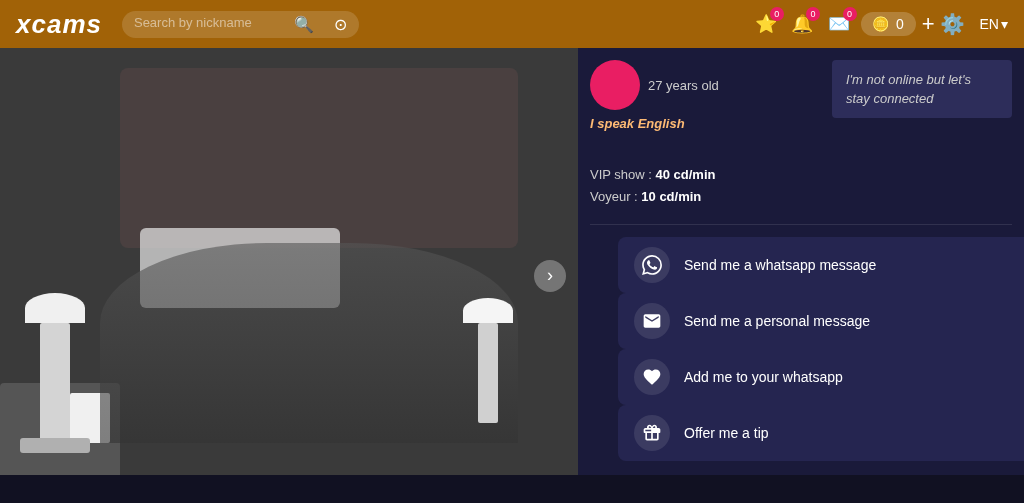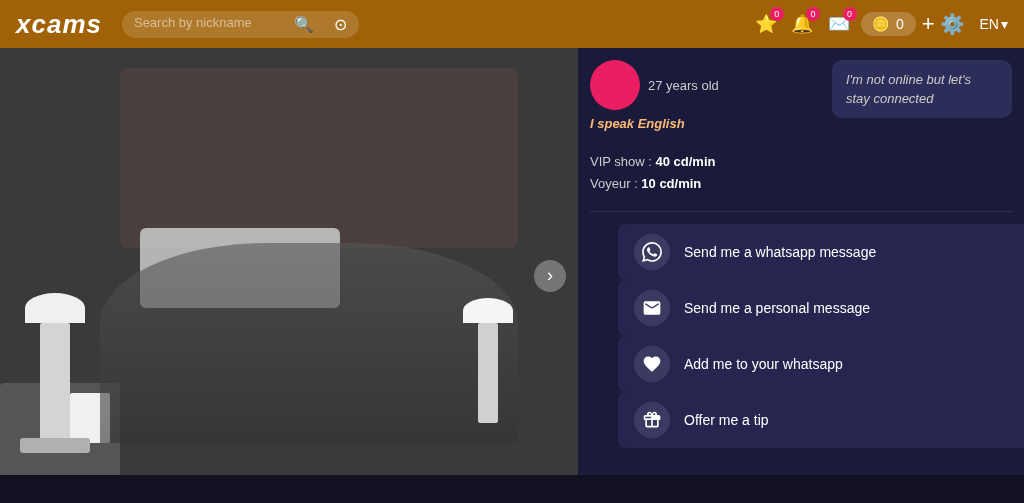--- a/index.html
+++ b/index.html
@@ -287,21 +287,21 @@
       flex-direction: column;
       padding: 12px;
       gap: 8px;
     }
 
     
     .profile-section {
       display: flex;
       gap: 12px;
       align-items: flex-start;
-      margin-bottom: 8px;
+      margin-bottom: 21px;
       justify-content: space-between;
     }
     .profile-info {
       flex: 1;
     }
     .profile-name-row {
       display: flex;
       align-items: center;
       gap: 8px;
       margin-bottom: 4px;
@@ -310,21 +310,21 @@
       width: 50px;
       height: 50px;
       border-radius: 50%;
       background: #e91e63;
       flex-shrink: 0;
     }
 
     
     .status-bubble {
       background: #2d2d5a;
-      border-radius: 10px;
+      border-radius: 4px;
       padding: 10px 14px;
       max-width: 180px;
       flex-shrink: 0;
     }
     .status-bubble-text {
       color: #ccc;
       font-size: 13px;
       font-style: italic;
       line-height: 1.4;
     }

